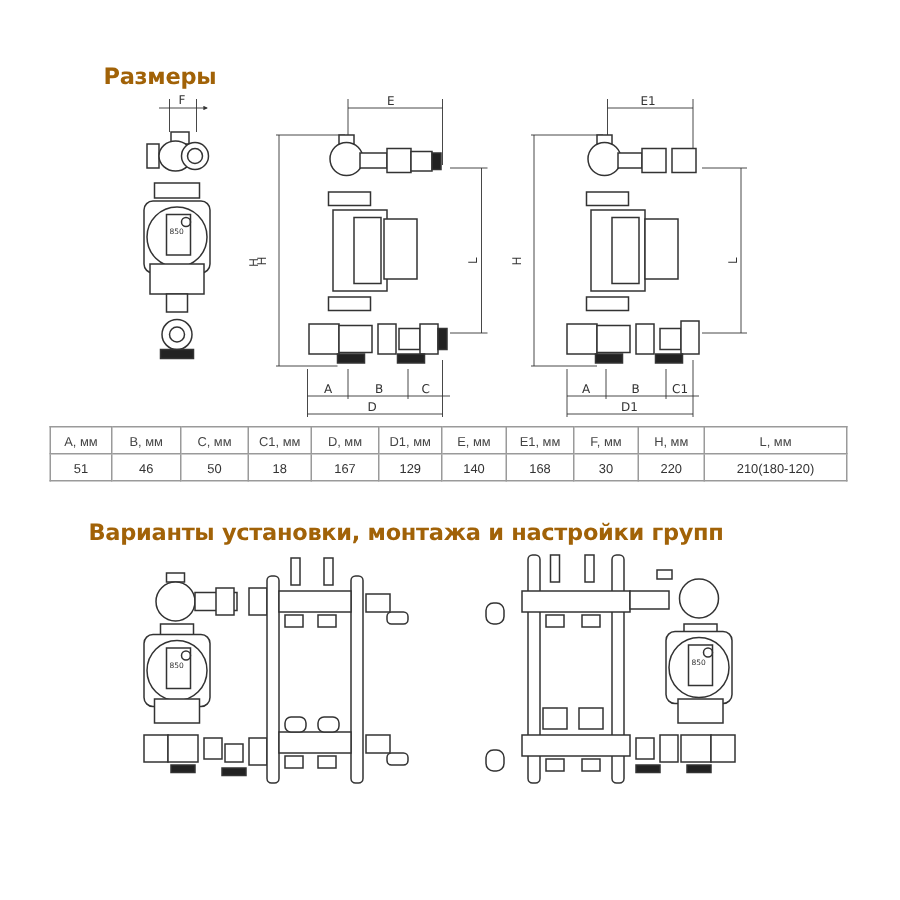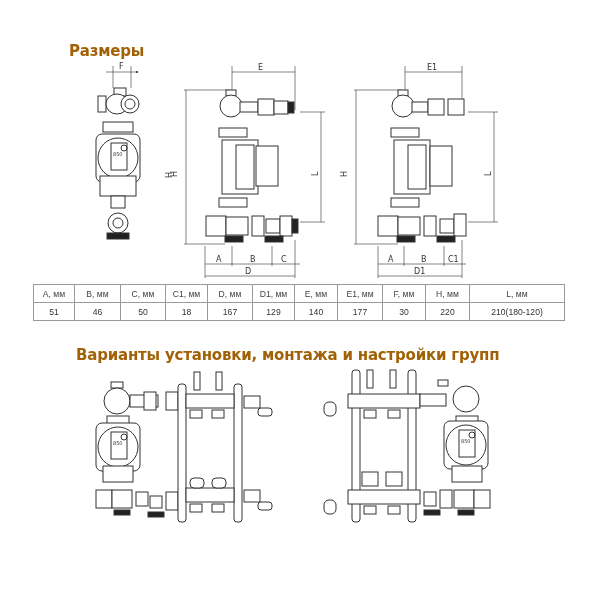--- a/index.html
+++ b/index.html
@@ -1,20 +1,20 @@
 <!DOCTYPE html>
 <html><head>
 <meta charset="utf-8">
 <style>
   html, body { margin:0; padding:0; background:#ffffff; }
   body { width:600px; height:600px; position:relative; overflow:hidden;
          font-family:"DejaVu Sans", "Liberation Sans", sans-serif; color:#222; }
   .h1 { position:absolute; font-weight:bold; font-size:15px; color:#a16207; letter-spacing:-0.2px; }
   #title-sizes { left:69px; top:42px; }
-  #title-variants { left:76px; top:346px; }
+  #title-variants { left:59px; top:346px; }
   svg { position:absolute; left:0; top:0; }
   .dimlbl { font-family:"DejaVu Sans", sans-serif; font-size:8px; fill:#333; }
   table.spec { position:absolute; left:33px; top:284px; border-collapse:collapse;
                font-family:Liberation Sans, sans-serif; font-size:8.6px; color:#333; }
   table.spec td { border:1px solid #9a9a9a; text-align:center; height:17px; padding:0; }
   table.spec tr.hdr td { color:#444; }
 </style>
 </head>
 <body>
 
@@ -226,19 +226,19 @@
     <td style="width:94px">L, мм</td>
   </tr>
   <tr>
     <td>51</td>
     <td>46</td>
     <td>50</td>
     <td>18</td>
     <td>167</td>
     <td>129</td>
     <td>140</td>
-    <td>177</td>
+    <td>168</td>
     <td>30</td>
     <td>220</td>
     <td>210(180-120)</td>
   </tr>
 </tbody>
   </table>
 
 </body></html>

